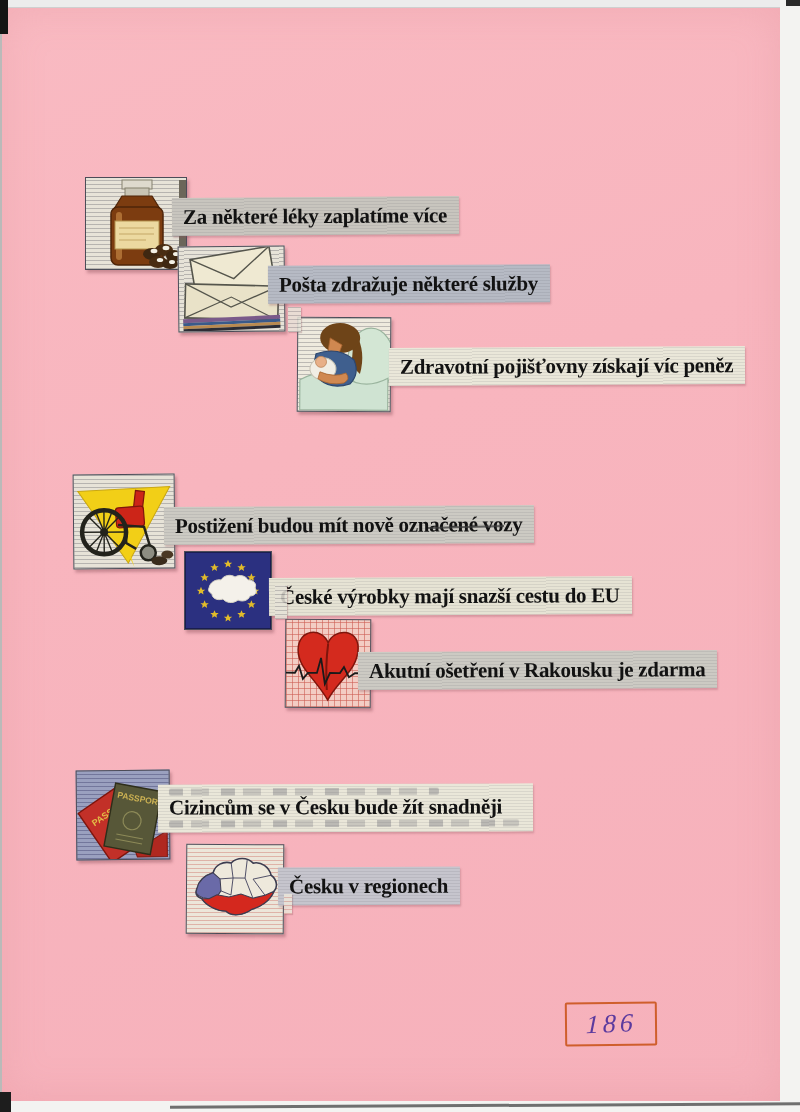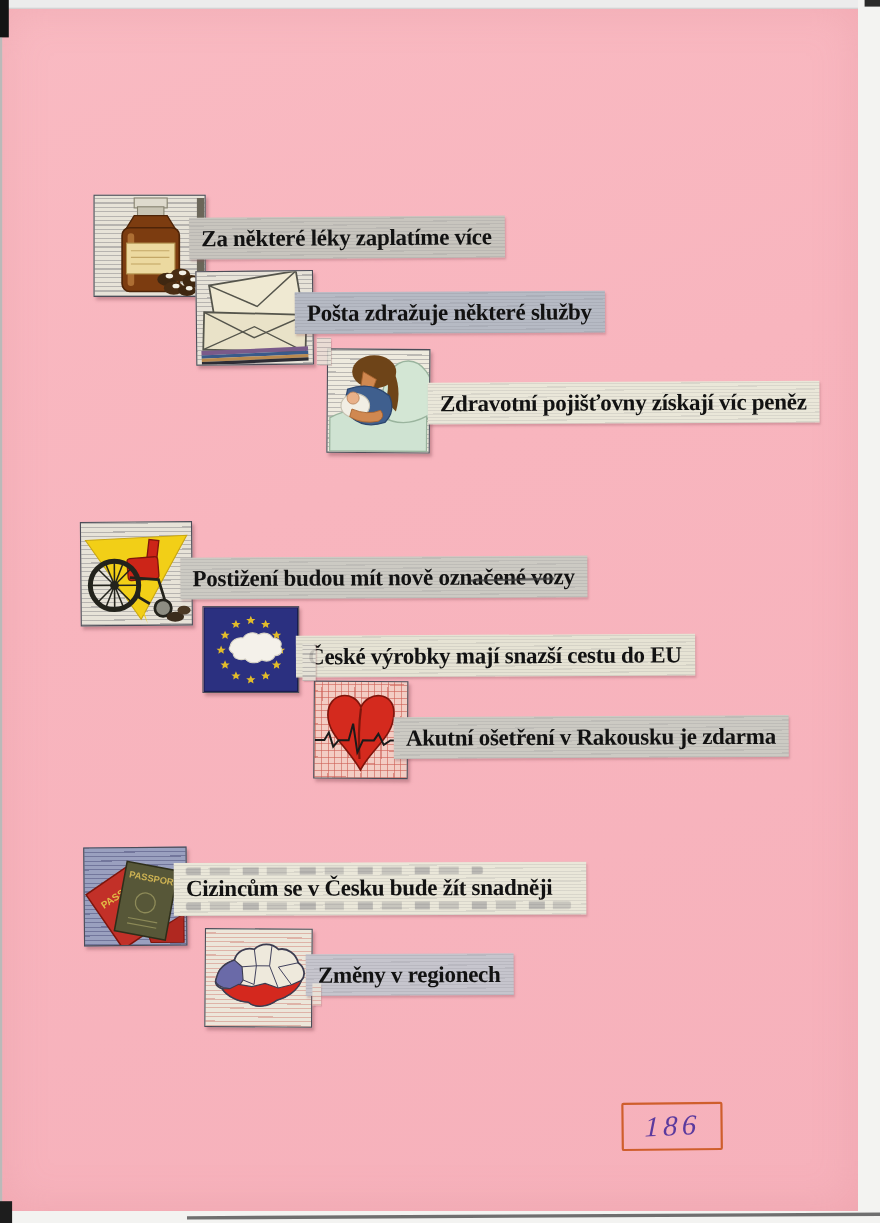--- a/index.html
+++ b/index.html
@@ -287,21 +287,21 @@
       <path d="M60,15 L58,33 L66,53"></path>
       <path d="M46,33 L58,33"></path>
       <path d="M66,34 L78,50"></path>
       <path d="M66,34 L84,30"></path>
       <path d="M33,34 L46,33"></path>
       <path d="M34,46 L44,50"></path>
     </g>
   </svg>
 </div>
 <div class="strip s-lav" style="left:278px;top:867px;--rot:-0.3deg">
-  <span>Změny v regionech</span>
+  <span>Česku v regionech</span>
 </div>
 
 <div class="scrap np" style="left:288px;top:307px;width:13px;height:25px"></div>
 <div class="scrap np" style="left:275px;top:585px;width:12px;height:34px"></div>
 <div class="scrap np-red" style="left:284px;top:894px;width:8px;height:20px"></div>
 
 <div class="pagenum-box">
   <span class="pagenum">186</span>
 </div>
 

